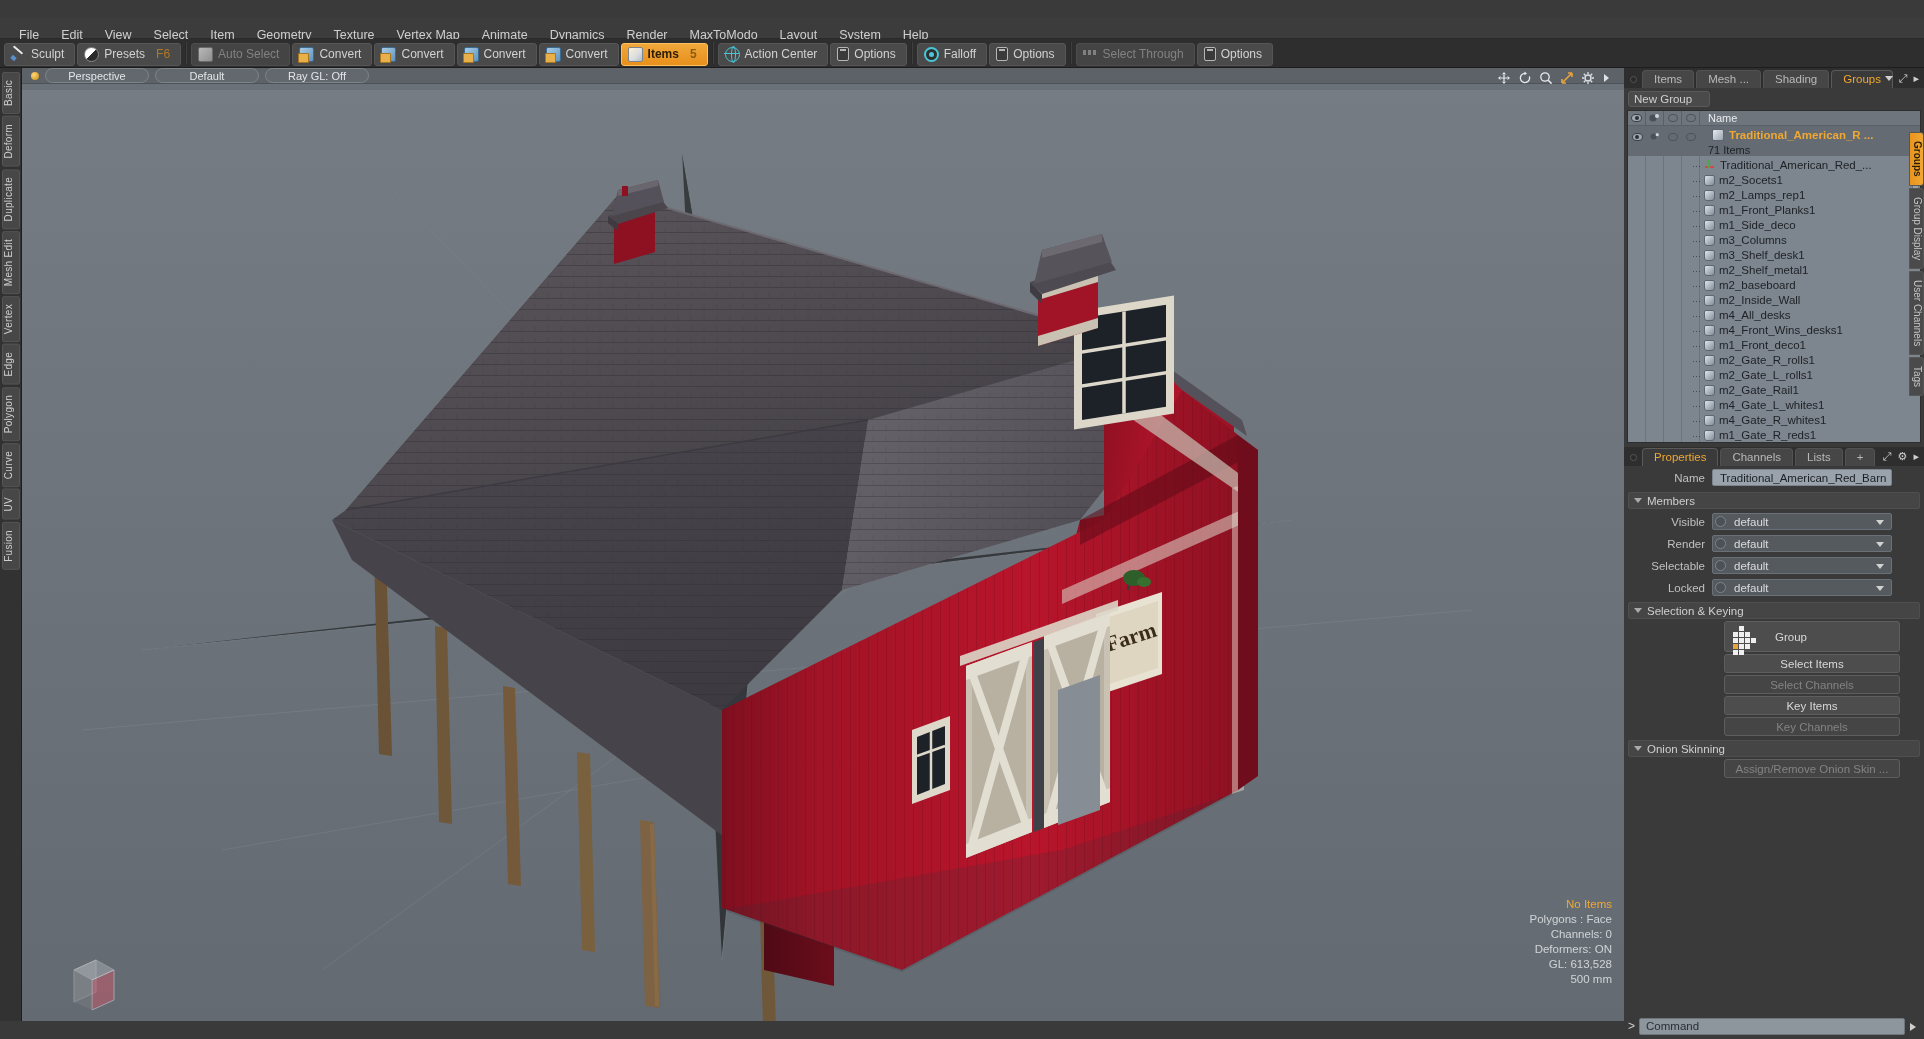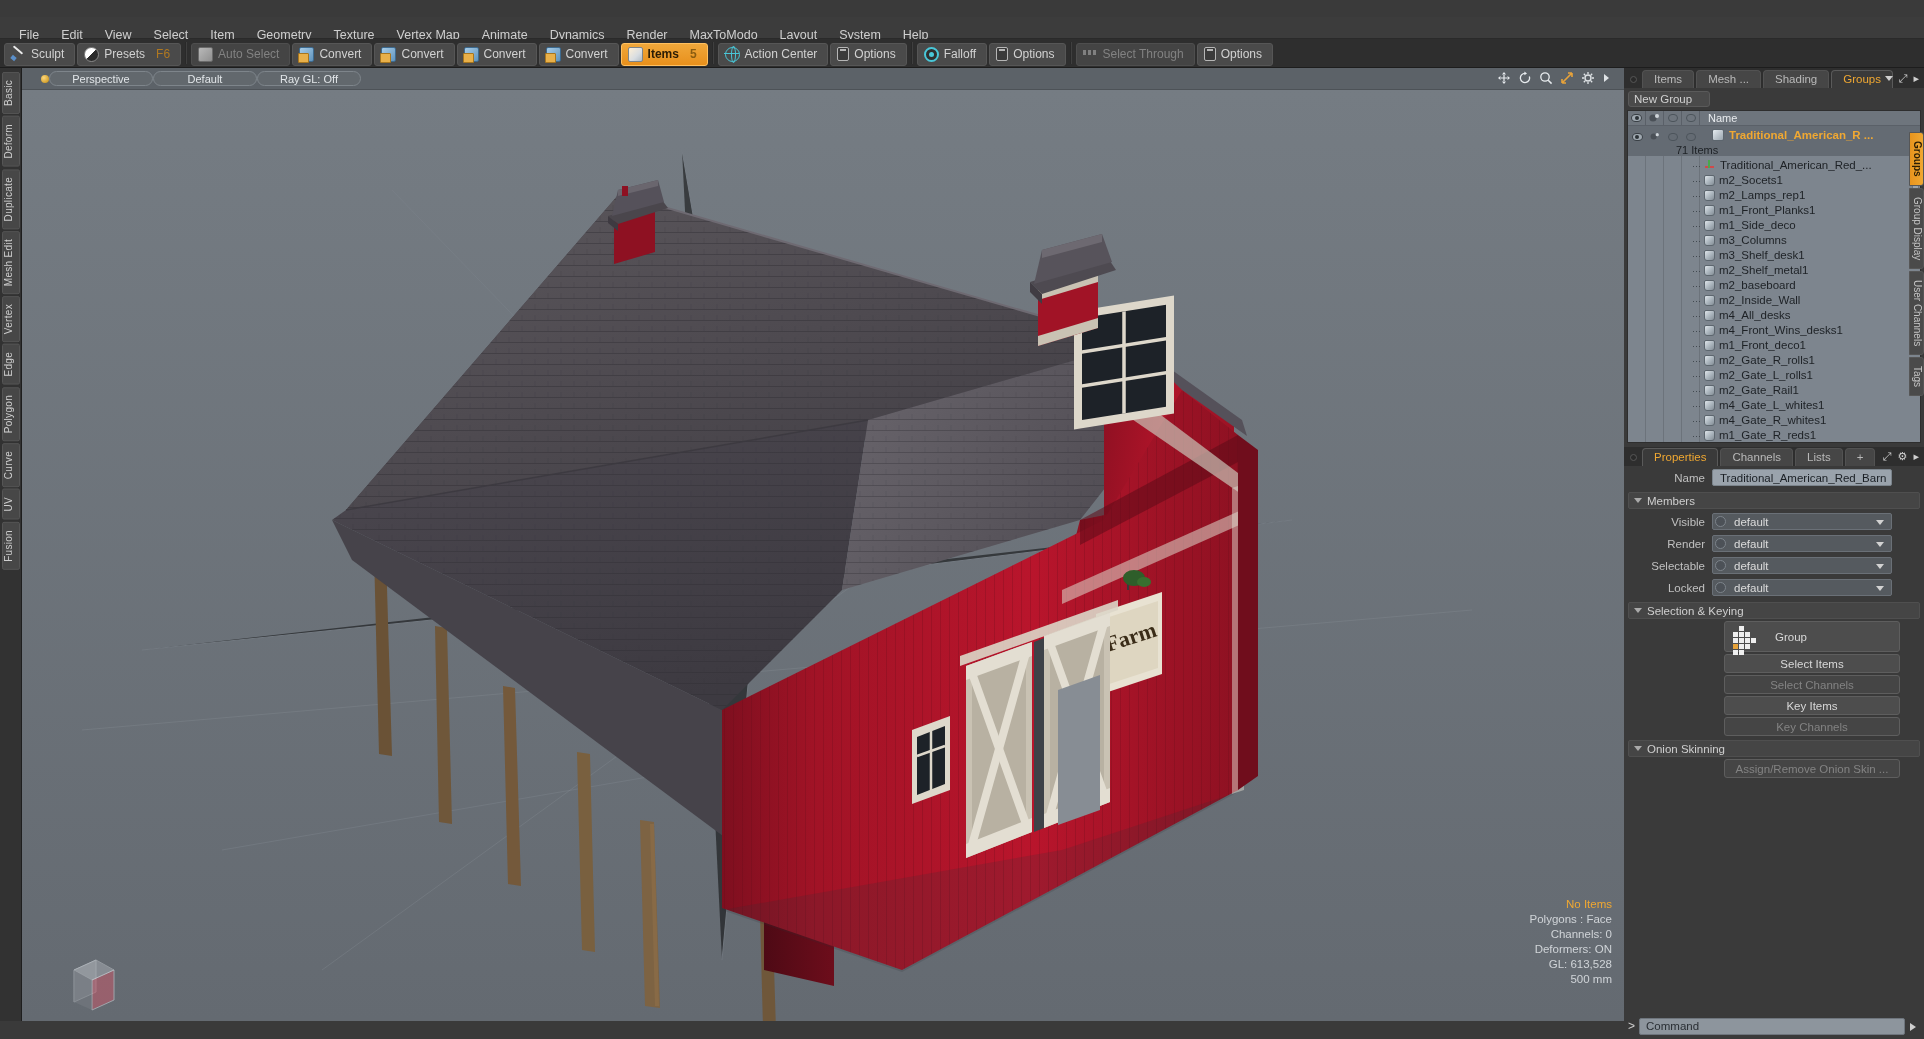--- a/index.html
+++ b/index.html
@@ -102,22 +102,22 @@
     writing-mode:vertical-rl; text-orientation:mixed; transform:rotate(180deg);
     text-align:center; letter-spacing:.3px; white-space:nowrap;
   }
 
   
   .viewport{
     position:absolute; left:22px; top:68px; width:1602px; height:953px;
     background:#6b7178; overflow:hidden;
   }
   .vp-header{
-    position:absolute;left:0;top:0;width:100%;height:22px;
-    background:#5c6268; display:flex;align-items:center;padding-left:19px;
+    position:absolute;left:0;top:0;width:100%;height:16px;
+    background:#5c6268; display:flex;align-items:center;padding-left:9px;gap:6px;
     border-bottom:1px solid #4d5257;
   }
   .vp-dot{width:8px;height:8px;border-radius:50%;
      background:radial-gradient(circle at 35% 35%,#ffd77a,#c08a10);flex:none;}
   .vp-pill{
     height:15px;min-width:104px;padding:0 10px;border:1px solid #7e858b;border-radius:8px;
     background:rgba(255,255,255,.04);color:#e2e6e9;font-size:11px;
     display:flex;align-items:center;justify-content:center;white-space:nowrap;
   }
   .vp-tools{
@@ -693,21 +693,21 @@
             <span style="width:18px;display:flex;justify-content:center">
               <span class="circ"></span>
             </span>
             <span style="width:18px;display:flex;justify-content:center">
               <span class="circ"></span>
             </span>
             <span style="width:12px"></span>
             <span class="grp-ico"></span>
             <span class="grp-name">Traditional_American_R ...</span>
           </div>
-          <div class="irow sel" style="padding-left: 48px;">
+          <div class="irow sel" style="padding-left: 80px;">
             <span class="sub-count">71 Items</span>
           </div>
           <div class="irow">
             <span class="tw">···</span>
             <span class="loc-ico"></span>
             <span>Traditional_American_Red_...</span>
           </div>
           <div class="irow">
             <span class="tw">···</span>
             <span class="mesh-ico"></span>

